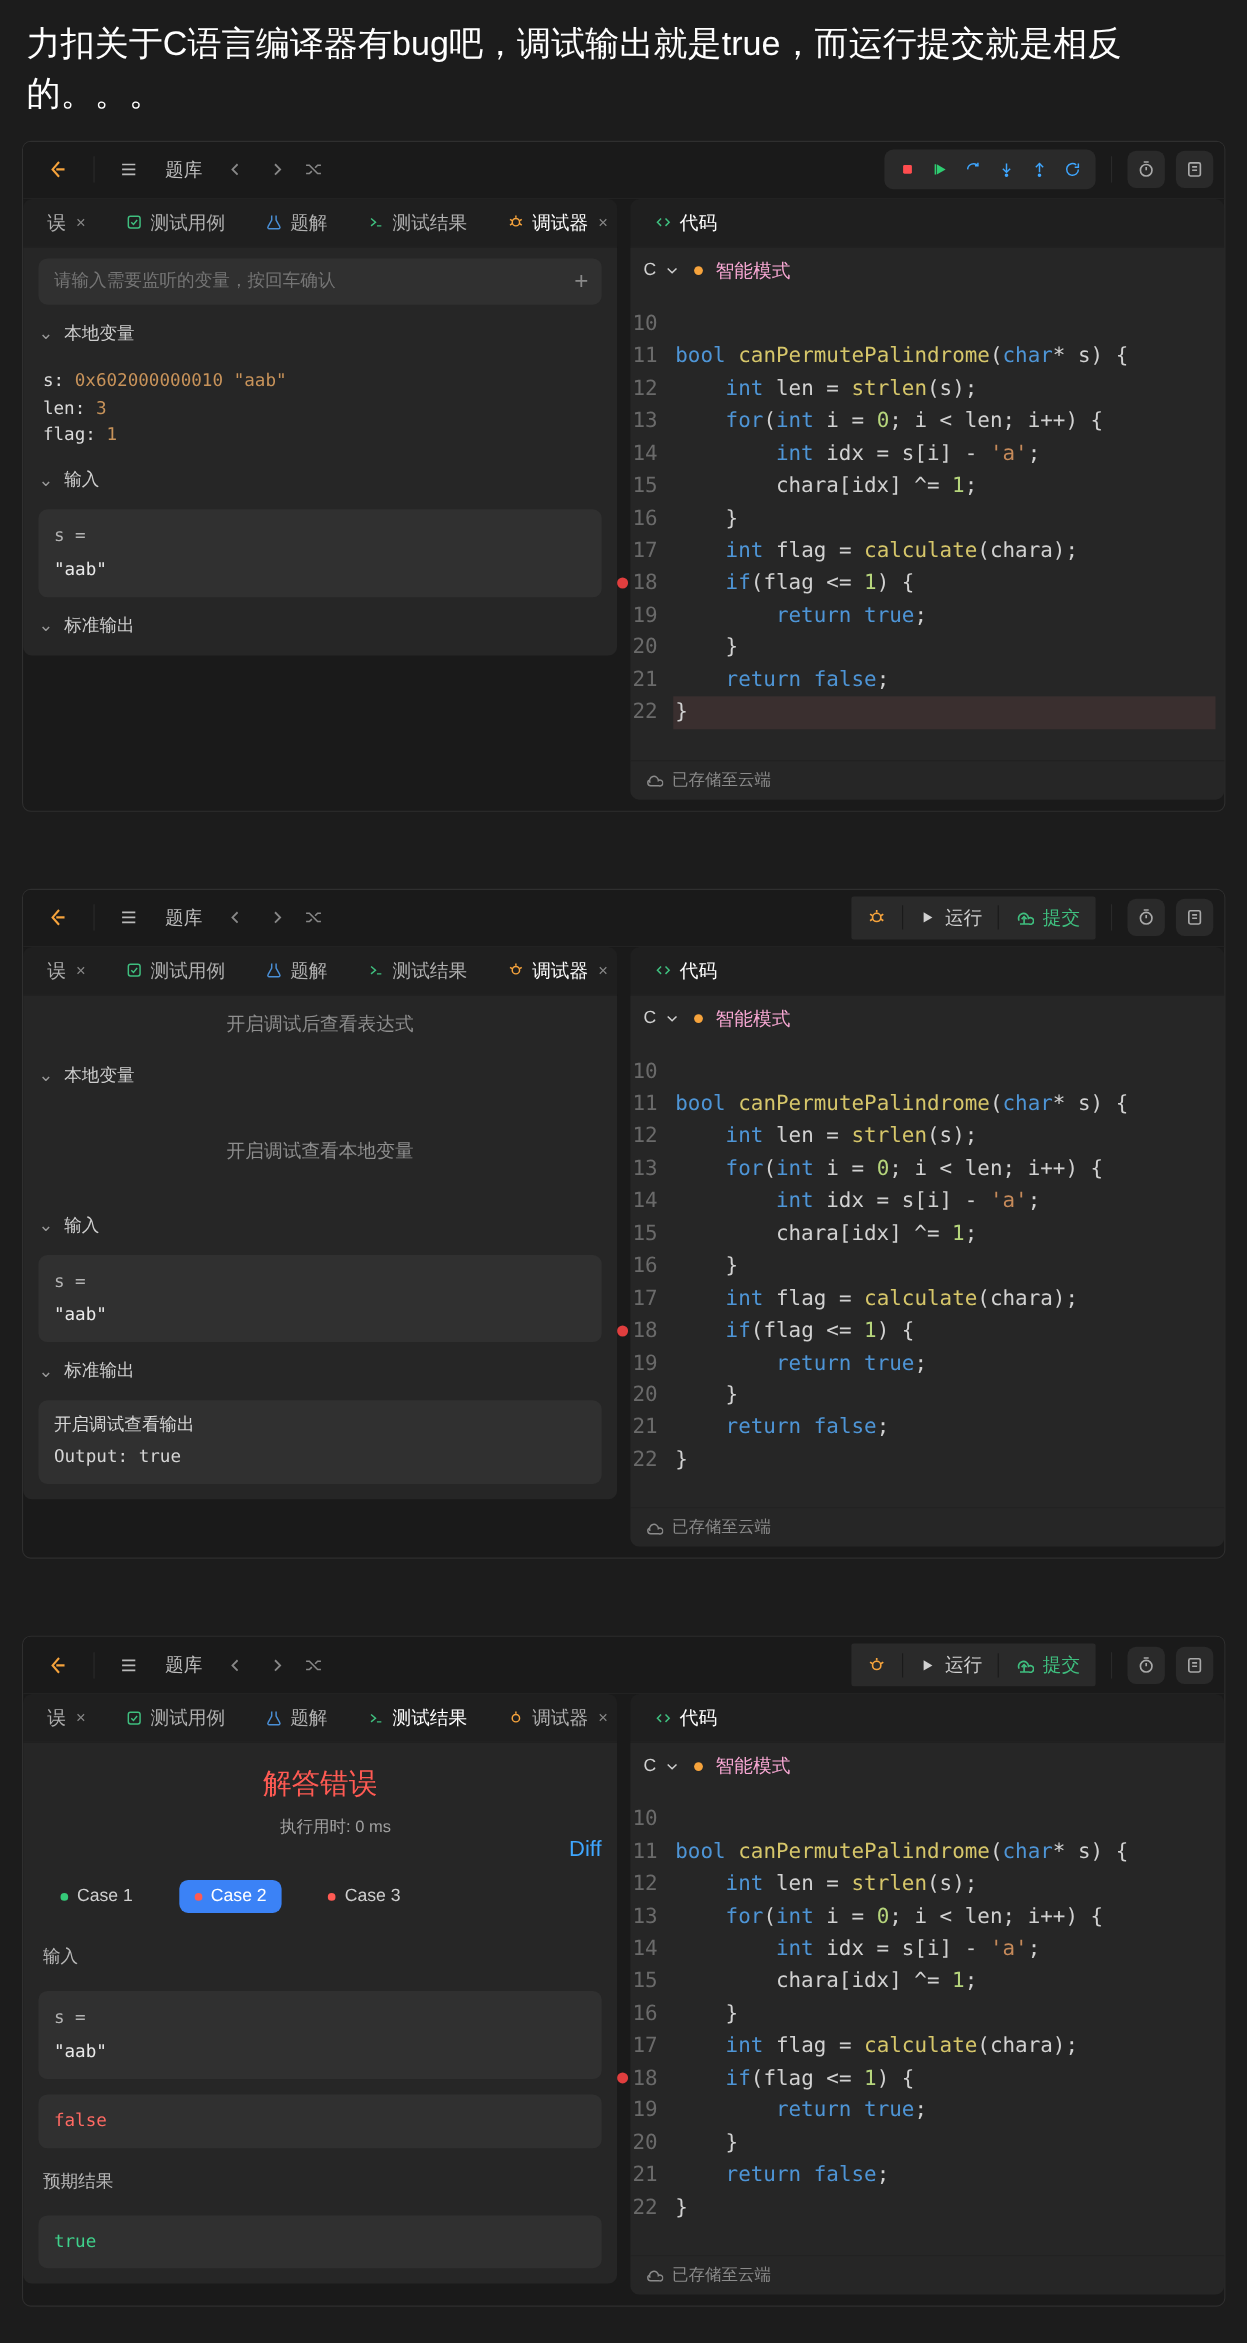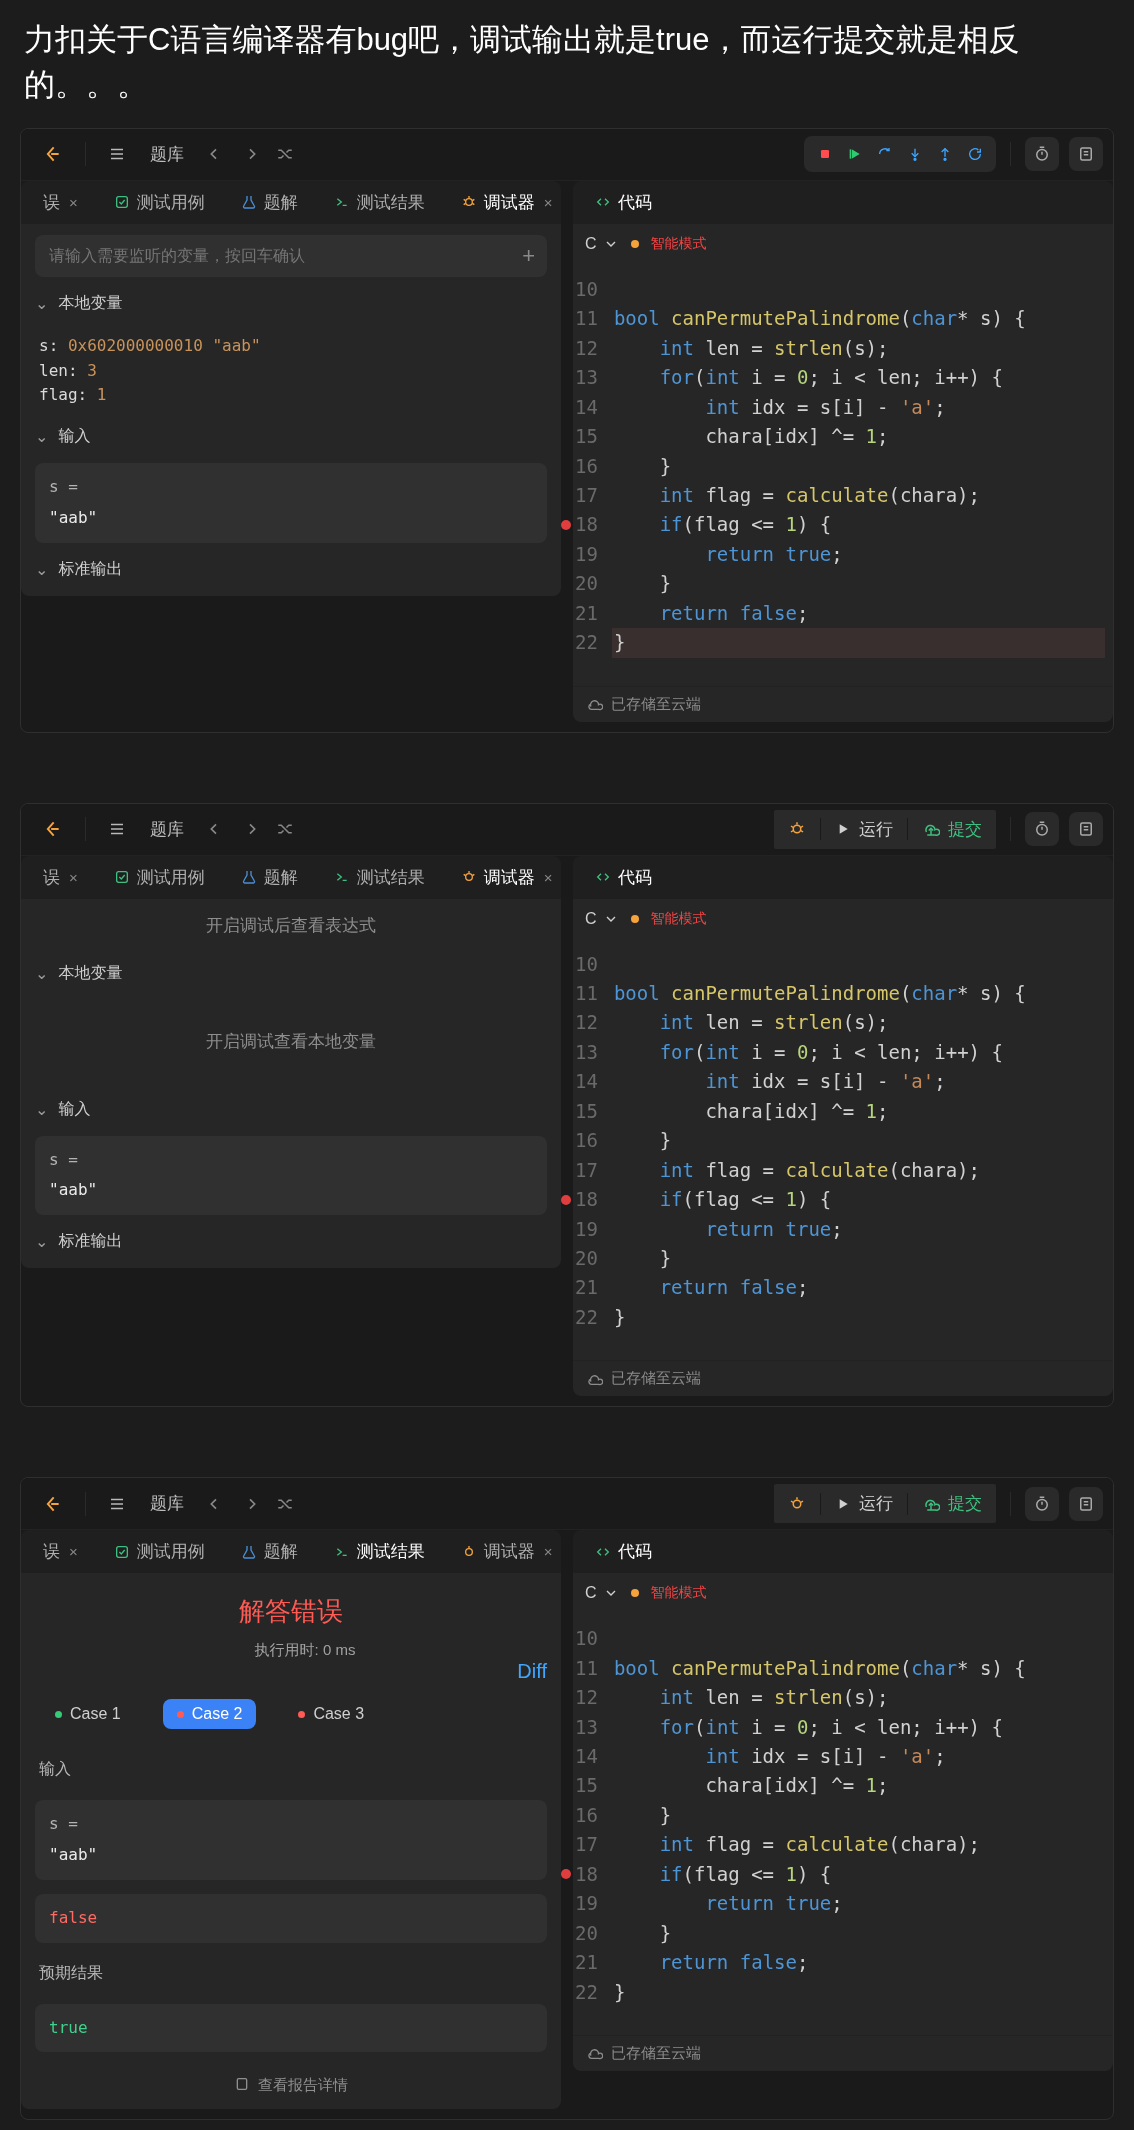--- a/index.html
+++ b/index.html
@@ -119,21 +119,21 @@
   .box .val.str { color:#e9e9e9; }
   .placeholder-text { color:#8e8e8e; font-size:17px; text-align:center; padding:30px 0; }
 
   
   .code-subbar {
     display:flex; align-items:center; gap:12px;
     padding:10px 12px 8px; color:#d0d0d0; font-size:16px;
   }
   .lang-pick { display:flex; align-items:center; gap:6px; color:#d0d0d0; cursor:pointer; }
   .dot-amber { width:8px; height:8px; border-radius:50%; background:#f6a33c; }
-  .smart { color:#ef4444; font-size:14px; }
+  .smart { color:#f9a8d4; font-size:17px; }
 
   .editor {
     font-family: Menlo, Consolas, monospace;
     font-size:19px; line-height:1.55;
     display:flex; padding:0 8px 14px 2px;
     position:relative;
   }
   .gutter { text-align:right; color:#6a6a6a; padding-right:14px; user-select:none; }
   .gutter .ln { height:1.55em; position:relative; }
   .gutter .bp::before {
@@ -567,20 +567,24 @@
           </div>
         <div class="box mono">
           <div class="label">s =</div>
           <div class="val str">"aab"</div>
         </div>
 
         <div class="sect-head">
             <span class="chev">⌄</span>
             <span>标准输出</span>
           </div>
+        <div class="box">
+          <div style="color:#d6d6d6; margin-bottom:6px;">开启调试查看输出</div>
+          <div class="mono" style="color:#d6d6d6;">Output: true</div>
+        </div>
       </div>
     </div>
 
     <div class="right">
       <div class="panel-header">
         <span class="tab active">
             <span class="ticon">
               <svg viewBox="0 0 24 24" fill="none" stroke="#3fbf7f" stroke-width="2">
                 <polyline points="9 7 4 12 9 17"></polyline>
                 <polyline points="15 7 20 12 15 17"></polyline>
@@ -791,26 +795,20 @@
 
         <div class="box mono">
           <span class="out-false">false</span>
         </div>
 
         <div class="kv-label">预期结果</div>
         <div class="box mono">
           <span class="out-true">true</span>
         </div>
 
-        <div style="text-align:center; color:#8f8f8f; font-size:15px; padding-top:10px; display:flex; gap:8px; justify-content:center;">
-          <svg class="icon16" viewBox="0 0 24 24" fill="none" stroke="currentColor" stroke-width="2">
-              <rect x="5" y="4" width="14" height="16" rx="2"></rect>
-            </svg>
-          <span>查看报告详情</span>
-        </div>
       </div>
     </div>
 
     <div class="right">
       <div class="panel-header">
         <span class="tab active">
             <span class="ticon">
               <svg viewBox="0 0 24 24" fill="none" stroke="#3fbf7f" stroke-width="2">
                 <polyline points="9 7 4 12 9 17"></polyline>
                 <polyline points="15 7 20 12 15 17"></polyline>

